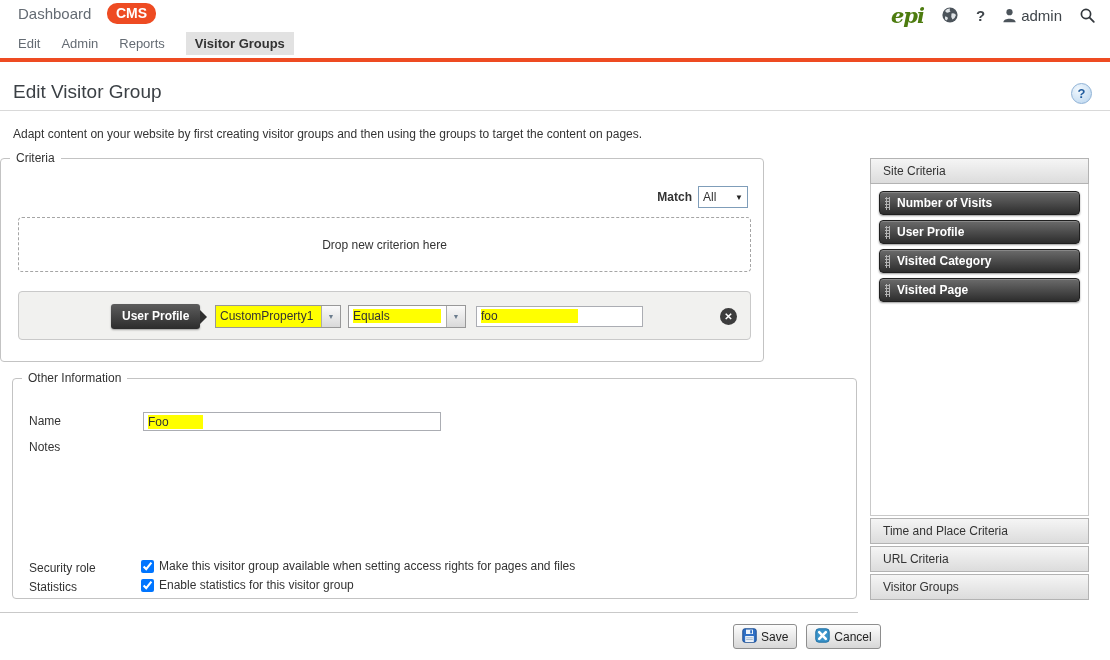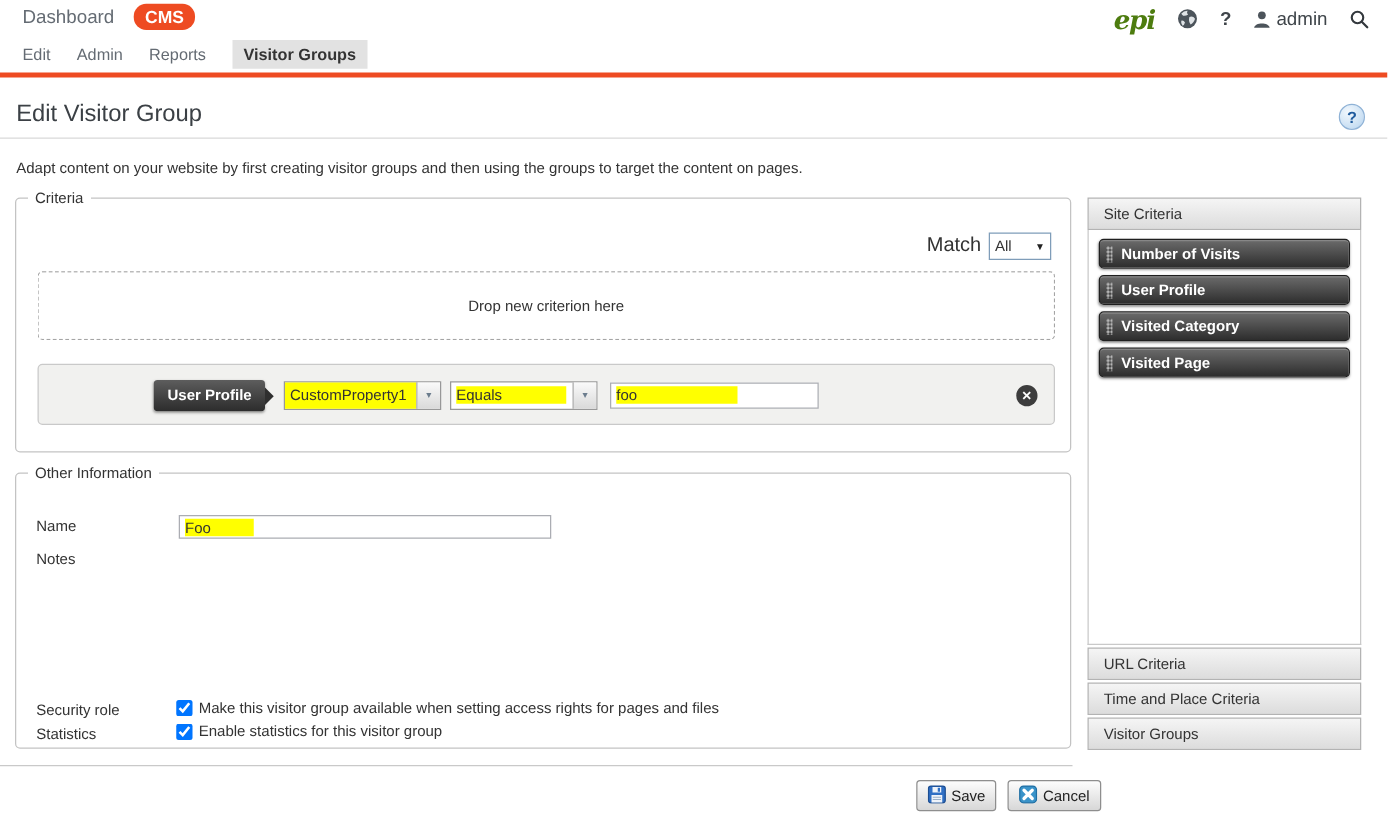--- a/index.html
+++ b/index.html
@@ -27,26 +27,26 @@
   .page-title { position:absolute; top:81px; left:13px; font-size:19px; font-weight:normal; color:#3b4045; }
   .help-circle { position:absolute; top:83px; right:18px; width:21px; height:21px; border-radius:50%;
     background:radial-gradient(circle at 35% 30%, #f2f8fd, #c9dff3 70%, #aecdea); border:1px solid #8fb2d6;
     color:#1f5b9e; font-weight:bold; font-size:13px; display:flex; align-items:center; justify-content:center; cursor:pointer; }
   .title-rule { position:absolute; top:110px; left:0; right:0; border-bottom:1px solid #d9d9d9; }
   .page-desc { position:absolute; top:127px; left:13px; font-size:12px; color:#333; }
 
   
   fieldset { position:absolute; border:1px solid #c3c3c3; border-radius:4px; background:#fff; }
   legend { font-size:12px; color:#333; padding:0 6px; margin-left:9px; }
-  #criteria-fieldset { left:12px; top:151px; width:845px; height:211px; }
+  #criteria-fieldset { left:0; top:151px; width:764px; height:211px; }
   #other-fieldset   { left:12px; top:371px; width:845px; height:228px; }
 
   
   .match-row { position:absolute; top:21px; right:15px; display:flex; align-items:center; gap:6px; }
-  .match-label { font-weight:normal; font-size:16px; }
+  .match-label { font-weight:bold; font-size:12px; }
   .select-box { display:inline-flex; align-items:center; justify-content:space-between; width:50px; height:22px;
     border:1px solid #7f9db9; background:#fff; padding:0 4px; cursor:pointer; font-size:12px; }
   .select-box .arr { font-size:8px; color:#222; }
 
   
   .dropzone { position:absolute; left:17px; right:12px; top:52px; height:55px; border:1px dashed #a5a5a5; border-radius:4px;
     display:flex; align-items:center; justify-content:center; font-size:12px; color:#333; }
 
   
   .criterion-row { position:absolute; left:17px; right:12px; top:126px; height:49px; background:#f1f1ef;
@@ -251,19 +251,19 @@
       <div class="drag-item">
         <span class="grip-dots"></span>
         <span>Visited Category</span>
       </div>
       <div class="drag-item">
         <span class="grip-dots"></span>
         <span>Visited Page</span>
       </div>
     </div>
     <div class="acc-stack">
+      <div class="acc-header">Time and Place Criteria</div>
       <div class="acc-header">URL Criteria</div>
-      <div class="acc-header">Time and Place Criteria</div>
       <div class="acc-header">Visitor Groups</div>
     </div>
   </div>
 
 </div>
 
 </body></html>

